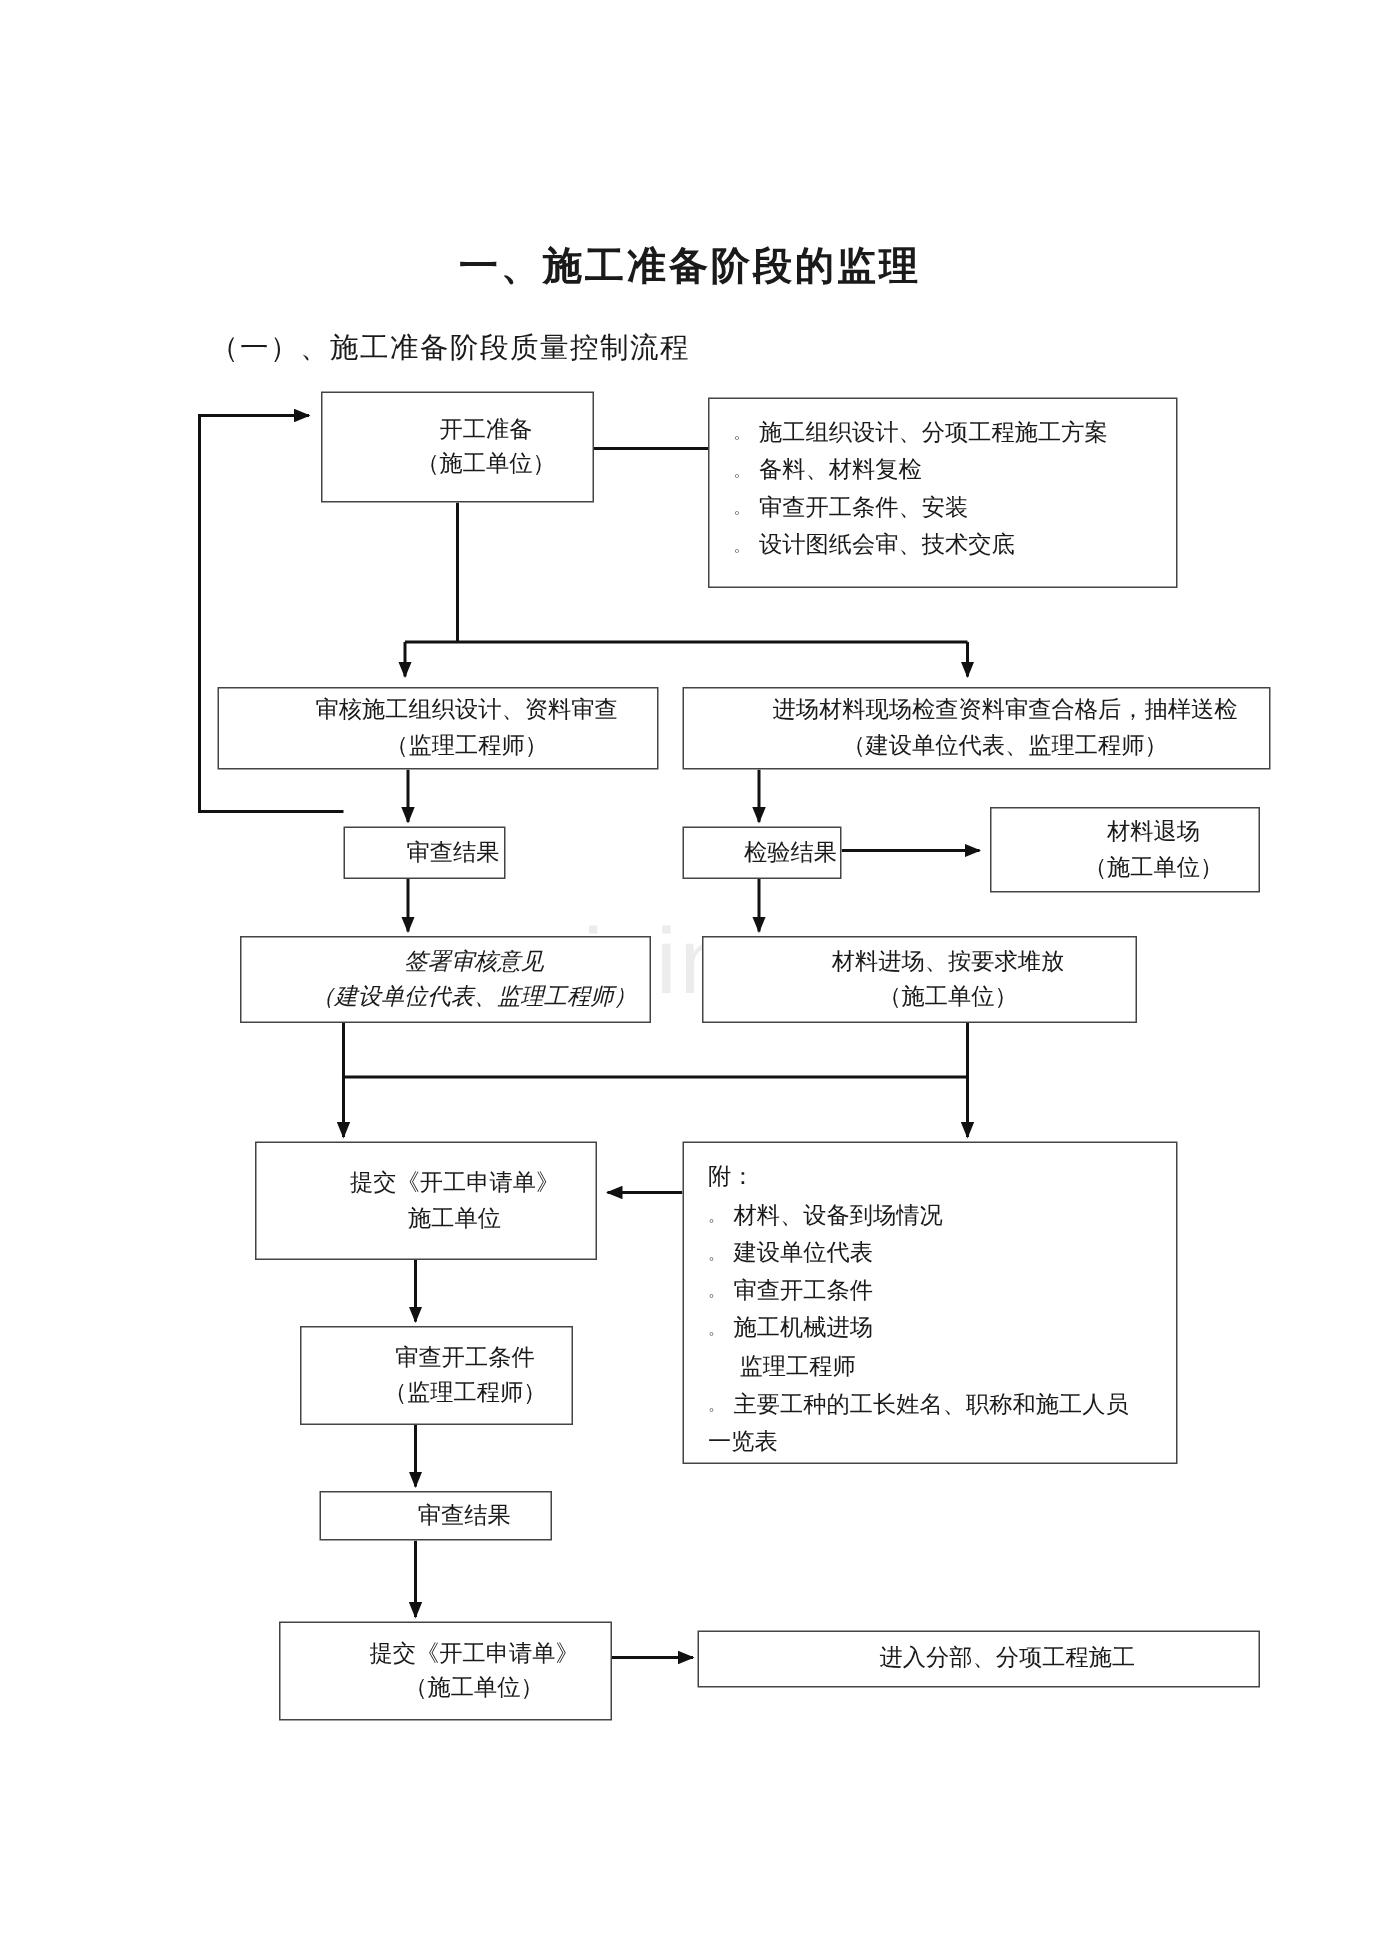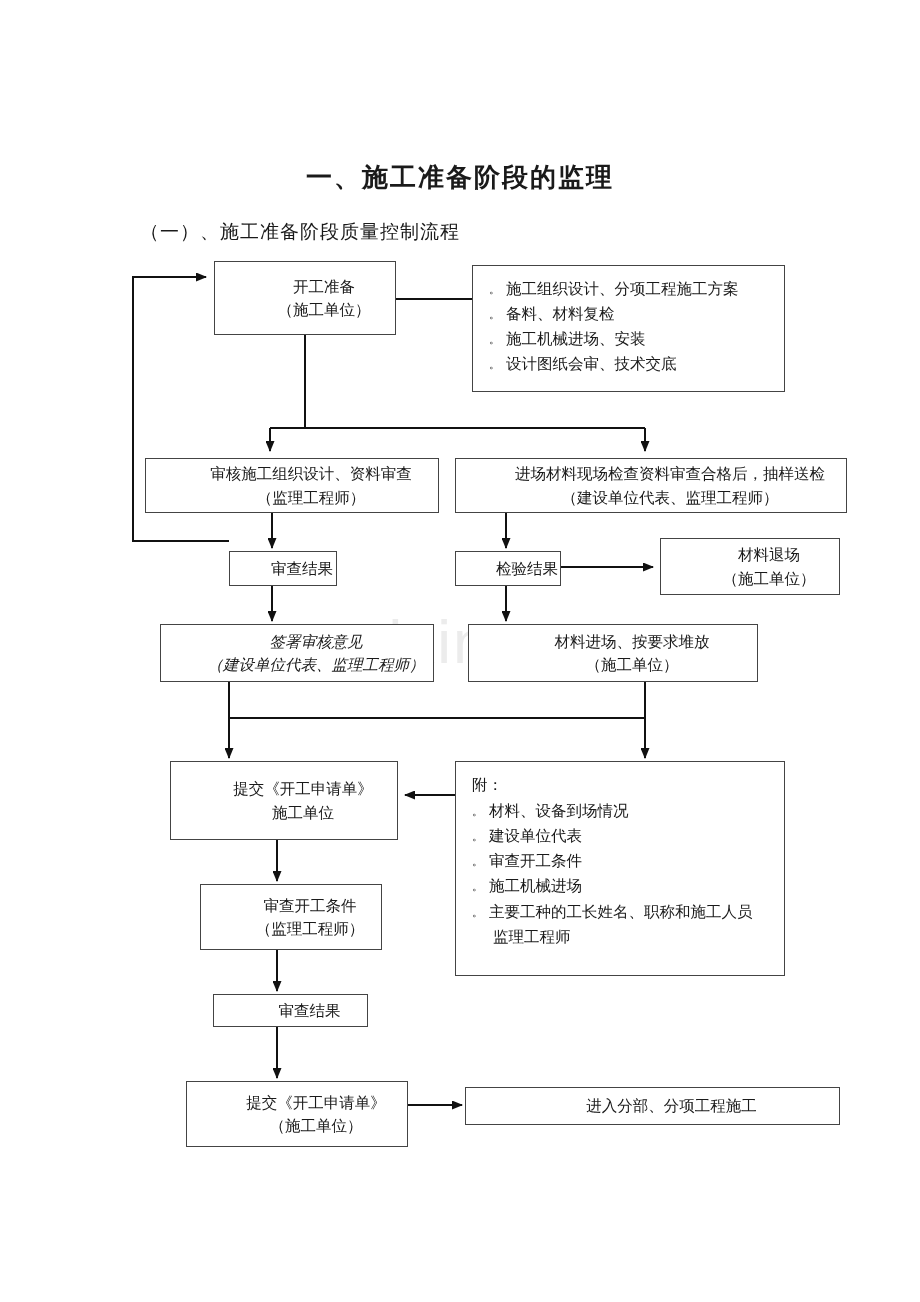--- a/index.html
+++ b/index.html
@@ -103,21 +103,21 @@
   </svg>
 
   <div class="node" style="left:214px;top:261px;width:182px;height:74px;">
     <span class="ln">开工准备</span>
     <span class="ln">（施工单位）</span>
   </div>
 
   <div class="listbox" style="left:472px;top:265px;width:313px;height:127px;">
     <span class="litem"><span class="bullet">。</span><span>施工组织设计、分项工程施工方案</span></span>
     <span class="litem"><span class="bullet">。</span><span>备料、材料复检</span></span>
-    <span class="litem"><span class="bullet">。</span><span>施工机械进场、安装</span></span>
+    <span class="litem"><span class="bullet">。</span><span>审查开工条件、安装</span></span>
     <span class="litem"><span class="bullet">。</span><span>设计图纸会审、技术交底</span></span>
   </div>
 
   <div class="node" style="left:145px;top:458px;width:294px;height:55px;">
     <span class="ln">审核施工组织设计、资料审查</span>
     <span class="ln">（监理工程师）</span>
   </div>
 
   <div class="node" style="left:455px;top:458px;width:392px;height:55px;">
     <span class="ln">进场材料现场检查资料审查合格后，抽样送检</span>
@@ -151,22 +151,23 @@
     <span class="ln">提交《开工申请单》</span>
     <span class="ln">施工单位</span>
   </div>
 
   <div class="listbox" style="left:455px;top:761px;width:330px;height:215px;">
     <span class="hdr">附：</span>
     <span class="litem"><span class="bullet">。</span><span>材料、设备到场情况</span></span>
     <span class="litem"><span class="bullet">。</span><span>建设单位代表</span></span>
     <span class="litem"><span class="bullet">。</span><span>审查开工条件</span></span>
     <span class="litem"><span class="bullet">。</span><span>施工机械进场</span></span>
+    <span class="litem nob">监理工程师</span>
     <span class="litem"><span class="bullet">。</span><span>主要工种的工长姓名、职称和施工人员</span></span>
-    <span class="litem nob">监理工程师</span>
+    <span class="litem flush">一览表</span>
   </div>
 
   <div class="node" style="left:200px;top:884px;width:182px;height:66px;">
     <span class="ln">审查开工条件</span>
     <span class="ln">（监理工程师）</span>
   </div>
 
   <div class="node" style="left:213px;top:994px;width:155px;height:33px;">
     <span class="ln">审查结果</span>
   </div>

